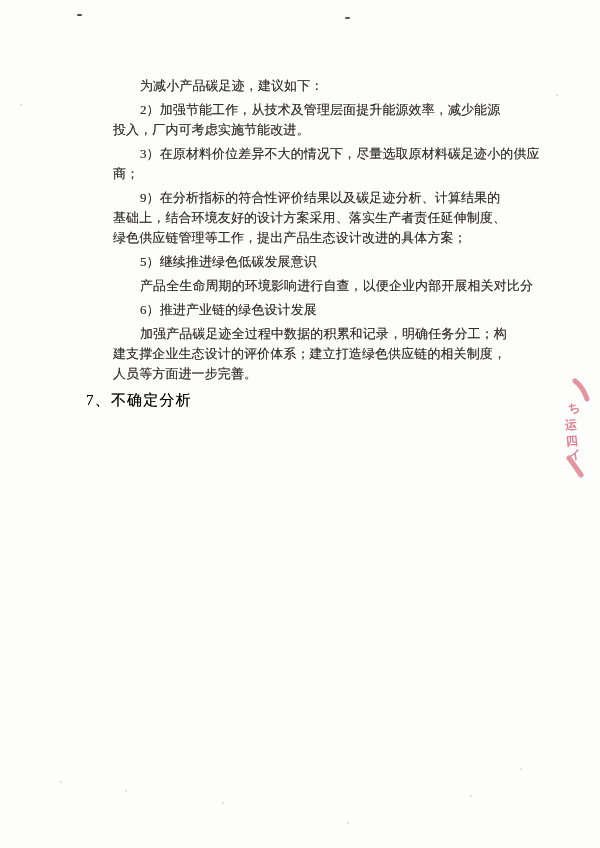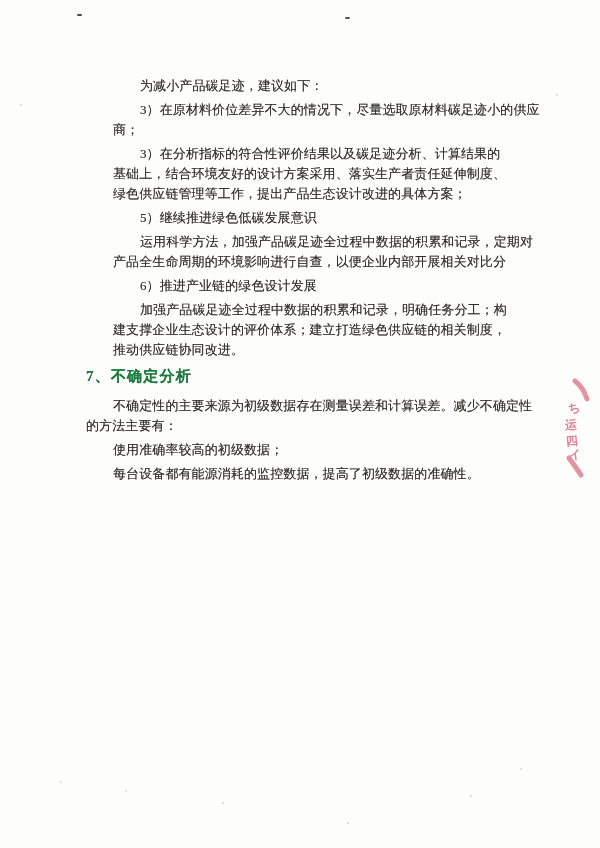--- a/index.html
+++ b/index.html
@@ -30,24 +30,24 @@
     margin-left: 27px;
   }
   .para { margin: 0 0 4px 0; }
   .line {
     line-height: 20px;
     white-space: nowrap;
     text-shadow: 0 0 0.5px rgba(40,38,35,0.55);
   }
   .para .line:first-child { padding-left: 27px; }
   .heading {
-    font-weight: bold;
+    font-weight: normal;
     font-size: 15px;
     letter-spacing: 1.2px;
-    color: #15803d;
+    color: #000000;
     margin: 3px 0 8px 0;
     line-height: 24px;
     text-shadow: 0 0 0.5px rgba(20,18,16,0.6);
   }
   
   .margin-note {
     position: absolute;
     left: 556px;
     top: 378px;
     width: 44px;
@@ -69,59 +69,50 @@
 
 <div id="page">
 
   <div class="doc">
 
     <div id="suggestion-block" class="block-indent">
         <div class="para">
           <div class="line">为减小产品碳足迹，建议如下：</div>
         </div>
         <div class="para">
+          <div class="line">2）加强节能工作，从技术及管理层面提升能源效率，减少能源</div>
+          <div class="line">投入，厂内可考虑实施节能改进。</div>
+        </div>
+        <div class="para">
           <div class="line">3）在原材料价位差异不大的情况下，尽量选取原材料碳足迹小的供应</div>
           <div class="line">商；</div>
         </div>
         <div class="para">
-          <div class="line">3）在分析指标的符合性评价结果以及碳足迹分析、计算结果的</div>
+          <div class="line">9）在分析指标的符合性评价结果以及碳足迹分析、计算结果的</div>
           <div class="line">基础上，结合环境友好的设计方案采用、落实生产者责任延伸制度、</div>
           <div class="line">绿色供应链管理等工作，提出产品生态设计改进的具体方案；</div>
         </div>
         <div class="para">
           <div class="line">5）继续推进绿色低碳发展意识</div>
         </div>
         <div class="para">
-          <div class="line">运用科学方法，加强产品碳足迹全过程中数据的积累和记录，定期对</div>
           <div class="line">产品全生命周期的环境影响进行自查，以便企业内部开展相关对比分</div>
         </div>
         <div class="para">
           <div class="line">6）推进产业链的绿色设计发展</div>
         </div>
         <div class="para">
           <div class="line">加强产品碳足迹全过程中数据的积累和记录，明确任务分工；构</div>
           <div class="line">建支撑企业生态设计的评价体系；建立打造绿色供应链的相关制度，</div>
-          <div class="line">推动供应链协同改进。</div>
+          <div class="line">人员等方面进一步完善。</div>
         </div>
       </div>
 
     <div class="heading">7、不确定分析</div>
 
-    <div id="uncertainty-block">
-        <div class="para">
-          <div class="line">不确定性的主要来源为初级数据存在测量误差和计算误差。减少不确定性</div>
-          <div class="line">的方法主要有：</div>
-        </div>
-        <div class="para">
-          <div class="line">使用准确率较高的初级数据；</div>
-        </div>
-        <div class="para">
-          <div class="line">每台设备都有能源消耗的监控数据，提高了初级数据的准确性。</div>
-        </div>
-      </div>
 
   </div>
 
   <div class="margin-note">
     <svg width="44" height="100" viewBox="0 0 44 100">
       <path d="M19 3 Q27 9 31 21" fill="none" stroke-width="5" stroke-linecap="round" id="mn-top" stroke="#e493a0"></path>
       <text x="12" y="34" transform="rotate(-6 16 30)" fill="#dd8093">ち</text>
       <text x="9" y="51" transform="rotate(-4 14 47)" fill="#dd8093">运</text>
       <text x="10" y="67" transform="rotate(-5 15 63)" fill="#dd8093">四</text>
       <text x="13" y="81" transform="rotate(-8 17 77)" fill="#dd8093">イ</text>

